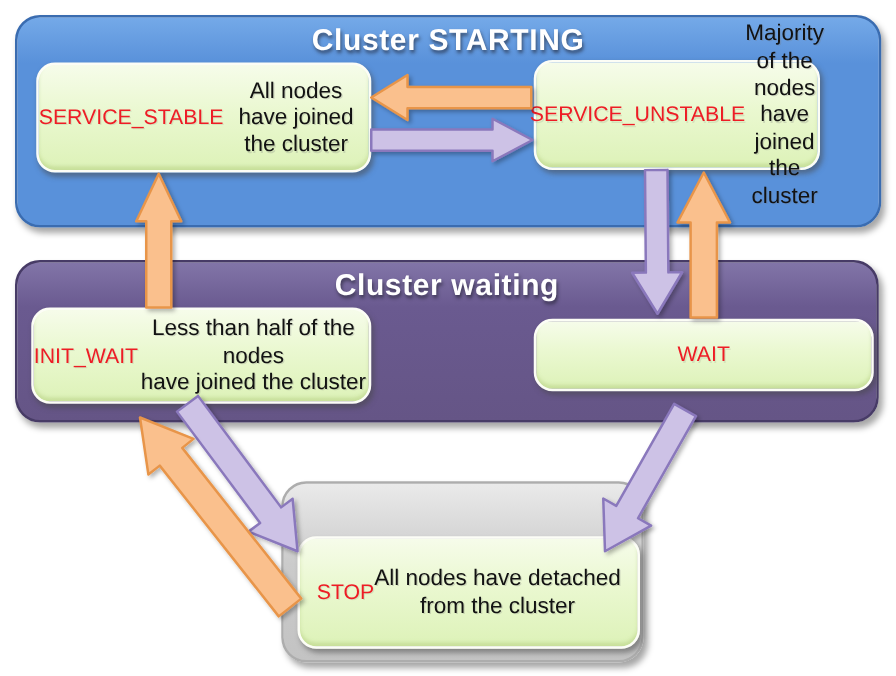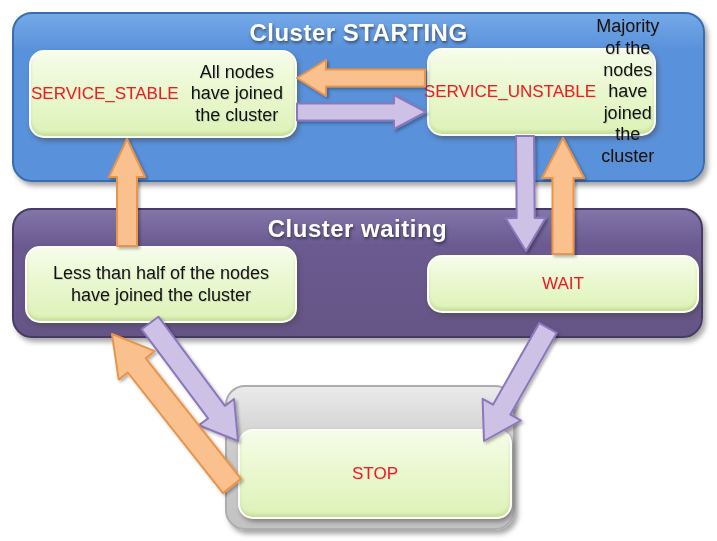--- a/index.html
+++ b/index.html
@@ -112,29 +112,32 @@
       <div class="state-name">SERVICE_UNSTABLE</div>
       <div class="state-desc">Majority of the nodes
 have joined the cluster</div>
     </div>
   </section>
 
   <section class="group group-waiting">
     <h2 class="group-title">Cluster waiting</h2>
 
     <div class="state state-init-wait">
+      <div class="state-name">INIT_WAIT</div>
       <div class="state-desc">Less than half of the nodes
 have joined the cluster</div>
     </div>
 
     <div class="state state-wait">
       <div class="state-name">WAIT</div>
     </div>
   </section>
 
   <section class="group group-stop">
 
     <div class="state state-stop">
       <div class="state-name">STOP</div>
+      <div class="state-desc">All nodes have detached
+from the cluster</div>
     </div>
   </section>
 
 </div>
 
 </body></html>

